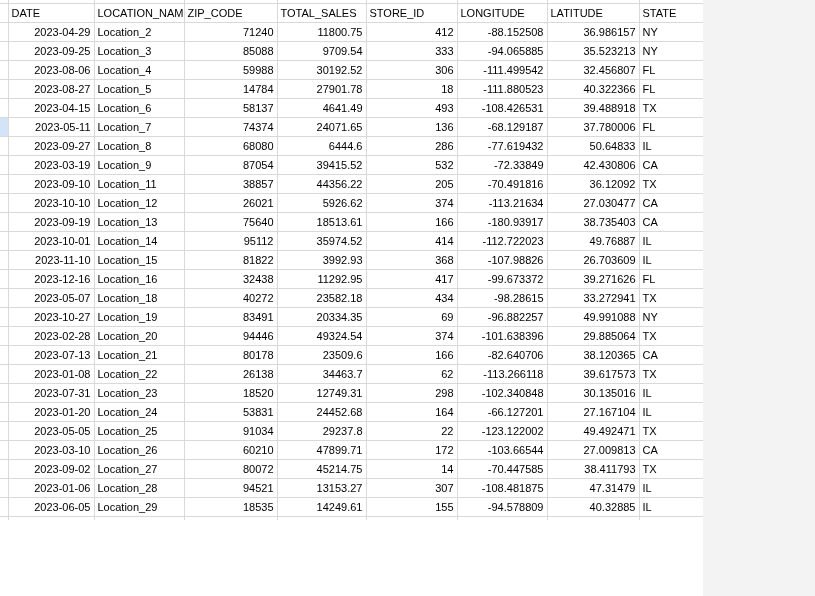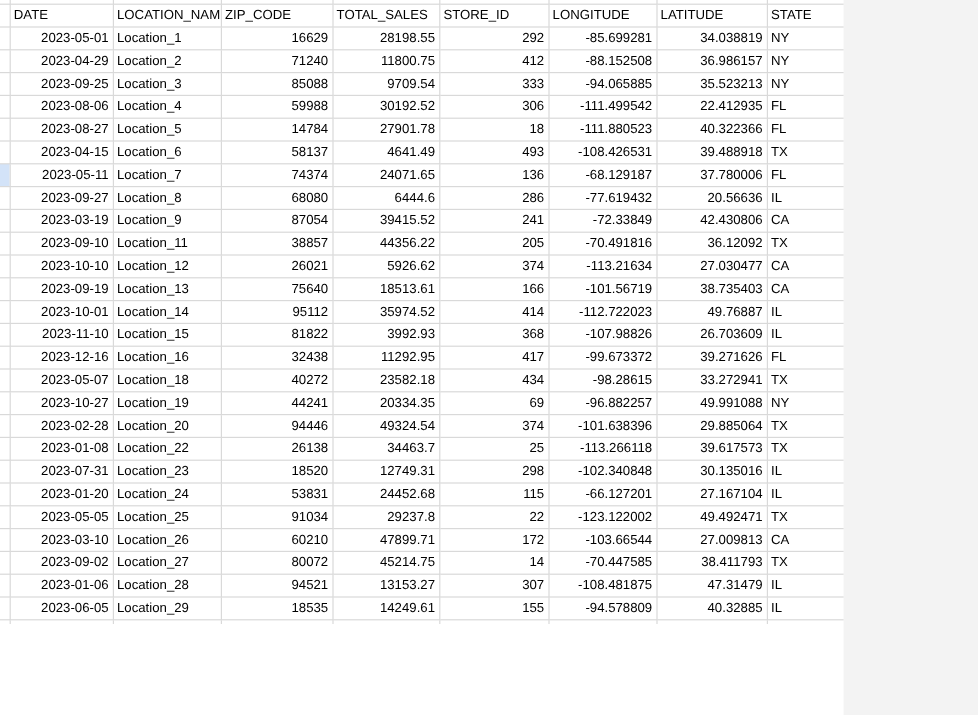--- a/index.html
+++ b/index.html
@@ -83,32 +83,20 @@
           <td>ZIP_CODE</td>
           <td>TOTAL_SALES</td>
           <td>STORE_ID</td>
           <td>LONGITUDE</td>
           <td>LATITUDE</td>
           <td>STATE</td>
           <td class="filler"></td>
         </tr>
         <tr>
           <td class="gutter"></td>
-          <td class="num">2023-05-01</td>
-          <td>Location_1</td>
-          <td class="num">16629</td>
-          <td class="num">28198.55</td>
-          <td class="num">292</td>
-          <td class="num">-85.699281</td>
-          <td class="num">34.038819</td>
-          <td>NY</td>
-          <td class="filler"></td>
-        </tr>
-        <tr>
-          <td class="gutter"></td>
           <td class="num">2023-04-29</td>
           <td>Location_2</td>
           <td class="num">71240</td>
           <td class="num">11800.75</td>
           <td class="num">412</td>
           <td class="num">-88.152508</td>
           <td class="num">36.986157</td>
           <td>NY</td>
           <td class="filler"></td>
         </tr>
@@ -125,21 +113,21 @@
           <td class="filler"></td>
         </tr>
         <tr>
           <td class="gutter"></td>
           <td class="num">2023-08-06</td>
           <td>Location_4</td>
           <td class="num">59988</td>
           <td class="num">30192.52</td>
           <td class="num">306</td>
           <td class="num">-111.499542</td>
-          <td class="num">22.412935</td>
+          <td class="num">32.456807</td>
           <td>FL</td>
           <td class="filler"></td>
         </tr>
         <tr>
           <td class="gutter"></td>
           <td class="num">2023-08-27</td>
           <td>Location_5</td>
           <td class="num">14784</td>
           <td class="num">27901.78</td>
           <td class="num">18</td>
@@ -173,31 +161,31 @@
           <td class="filler"></td>
         </tr>
         <tr>
           <td class="gutter"></td>
           <td class="num">2023-09-27</td>
           <td>Location_8</td>
           <td class="num">68080</td>
           <td class="num">6444.6</td>
           <td class="num">286</td>
           <td class="num">-77.619432</td>
-          <td class="num">20.56636</td>
+          <td class="num">50.64833</td>
           <td>IL</td>
           <td class="filler"></td>
         </tr>
         <tr>
           <td class="gutter"></td>
           <td class="num">2023-03-19</td>
           <td>Location_9</td>
           <td class="num">87054</td>
           <td class="num">39415.52</td>
-          <td class="num">241</td>
+          <td class="num">532</td>
           <td class="num">-72.33849</td>
           <td class="num">42.430806</td>
           <td>CA</td>
           <td class="filler"></td>
         </tr>
         <tr>
           <td class="gutter"></td>
           <td class="num">2023-09-10</td>
           <td>Location_11</td>
           <td class="num">38857</td>
@@ -220,21 +208,21 @@
           <td>CA</td>
           <td class="filler"></td>
         </tr>
         <tr>
           <td class="gutter"></td>
           <td class="num">2023-09-19</td>
           <td>Location_13</td>
           <td class="num">75640</td>
           <td class="num">18513.61</td>
           <td class="num">166</td>
-          <td class="num">-101.56719</td>
+          <td class="num">-180.93917</td>
           <td class="num">38.735403</td>
           <td>CA</td>
           <td class="filler"></td>
         </tr>
         <tr>
           <td class="gutter"></td>
           <td class="num">2023-10-01</td>
           <td>Location_14</td>
           <td class="num">95112</td>
           <td class="num">35974.52</td>
@@ -277,21 +265,21 @@
           <td class="num">434</td>
           <td class="num">-98.28615</td>
           <td class="num">33.272941</td>
           <td>TX</td>
           <td class="filler"></td>
         </tr>
         <tr>
           <td class="gutter"></td>
           <td class="num">2023-10-27</td>
           <td>Location_19</td>
-          <td class="num">44241</td>
+          <td class="num">83491</td>
           <td class="num">20334.35</td>
           <td class="num">69</td>
           <td class="num">-96.882257</td>
           <td class="num">49.991088</td>
           <td>NY</td>
           <td class="filler"></td>
         </tr>
         <tr>
           <td class="gutter"></td>
           <td class="num">2023-02-28</td>
@@ -299,25 +287,37 @@
           <td class="num">94446</td>
           <td class="num">49324.54</td>
           <td class="num">374</td>
           <td class="num">-101.638396</td>
           <td class="num">29.885064</td>
           <td>TX</td>
           <td class="filler"></td>
         </tr>
         <tr>
           <td class="gutter"></td>
+          <td class="num">2023-07-13</td>
+          <td>Location_21</td>
+          <td class="num">80178</td>
+          <td class="num">23509.6</td>
+          <td class="num">166</td>
+          <td class="num">-82.640706</td>
+          <td class="num">38.120365</td>
+          <td>CA</td>
+          <td class="filler"></td>
+        </tr>
+        <tr>
+          <td class="gutter"></td>
           <td class="num">2023-01-08</td>
           <td>Location_22</td>
           <td class="num">26138</td>
           <td class="num">34463.7</td>
-          <td class="num">25</td>
+          <td class="num">62</td>
           <td class="num">-113.266118</td>
           <td class="num">39.617573</td>
           <td>TX</td>
           <td class="filler"></td>
         </tr>
         <tr>
           <td class="gutter"></td>
           <td class="num">2023-07-31</td>
           <td>Location_23</td>
           <td class="num">18520</td>
@@ -327,21 +327,21 @@
           <td class="num">30.135016</td>
           <td>IL</td>
           <td class="filler"></td>
         </tr>
         <tr>
           <td class="gutter"></td>
           <td class="num">2023-01-20</td>
           <td>Location_24</td>
           <td class="num">53831</td>
           <td class="num">24452.68</td>
-          <td class="num">115</td>
+          <td class="num">164</td>
           <td class="num">-66.127201</td>
           <td class="num">27.167104</td>
           <td>IL</td>
           <td class="filler"></td>
         </tr>
         <tr>
           <td class="gutter"></td>
           <td class="num">2023-05-05</td>
           <td>Location_25</td>
           <td class="num">91034</td>

